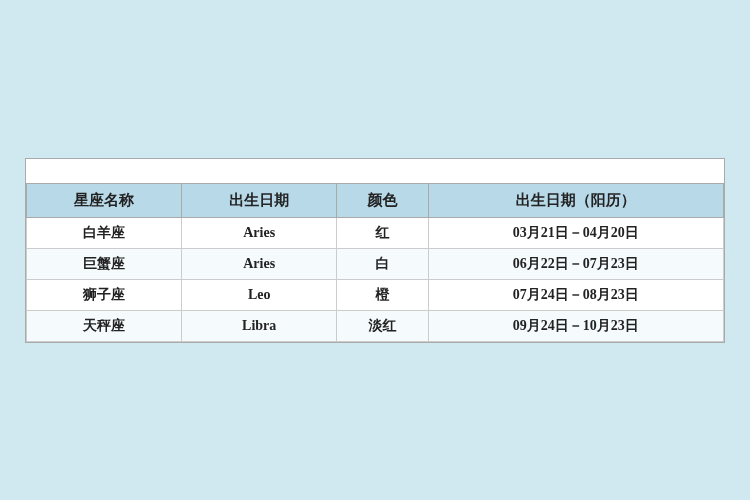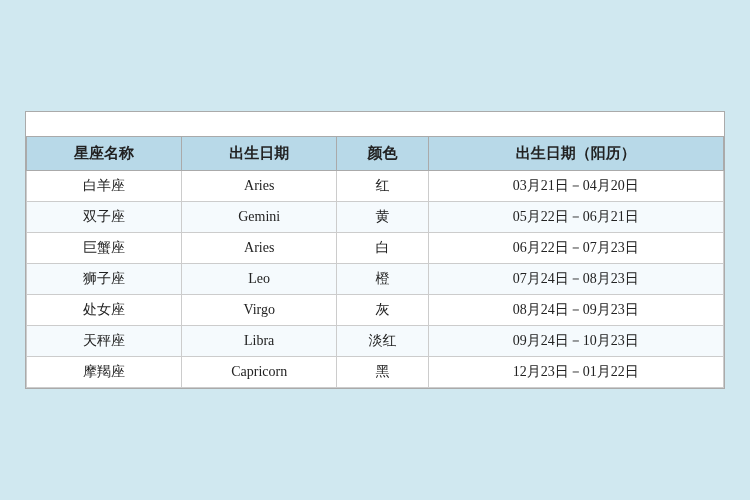--- a/index.html
+++ b/index.html
@@ -30,20 +30,21 @@
       font-size: 15px;
       font-weight: bold;
       color: #222;
     }
     tbody tr td {
       border: 1px solid #ccc;
       padding: 6px 6px;
       text-align: center;
       font-size: 14px;
       color: #222;
+      font-weight: bold;
     }
     tbody tr:nth-child(even) {
       background-color: #f5fafd;
     }
     tbody tr:nth-child(odd) {
       background-color: #ffffff;
     }
   </style>
 </head>
 <body>
@@ -59,50 +60,32 @@
       </tr>
     </thead>
     <tbody id="table-body">
     <tr>
           <td>白羊座</td>
           <td>Aries</td>
           <td>红</td>
           <td>03月21日－04月20日</td>
         </tr>
         <tr>
-          <td>双子座</td>
-          <td>Gemini</td>
-          <td>黄</td>
-          <td>05月22日－06月21日</td>
-        </tr>
-        <tr>
           <td>巨蟹座</td>
           <td>Aries</td>
           <td>白</td>
           <td>06月22日－07月23日</td>
         </tr>
         <tr>
           <td>狮子座</td>
           <td>Leo</td>
           <td>橙</td>
           <td>07月24日－08月23日</td>
         </tr>
         <tr>
-          <td>处女座</td>
-          <td>Virgo</td>
-          <td>灰</td>
-          <td>08月24日－09月23日</td>
-        </tr>
-        <tr>
           <td>天秤座</td>
           <td>Libra</td>
           <td>淡红</td>
           <td>09月24日－10月23日</td>
-        </tr>
-        <tr>
-          <td>摩羯座</td>
-          <td>Capricorn</td>
-          <td>黑</td>
-          <td>12月23日－01月22日</td>
         </tr>
       </tbody>
   </table>
 </div>
 
 </body></html>

